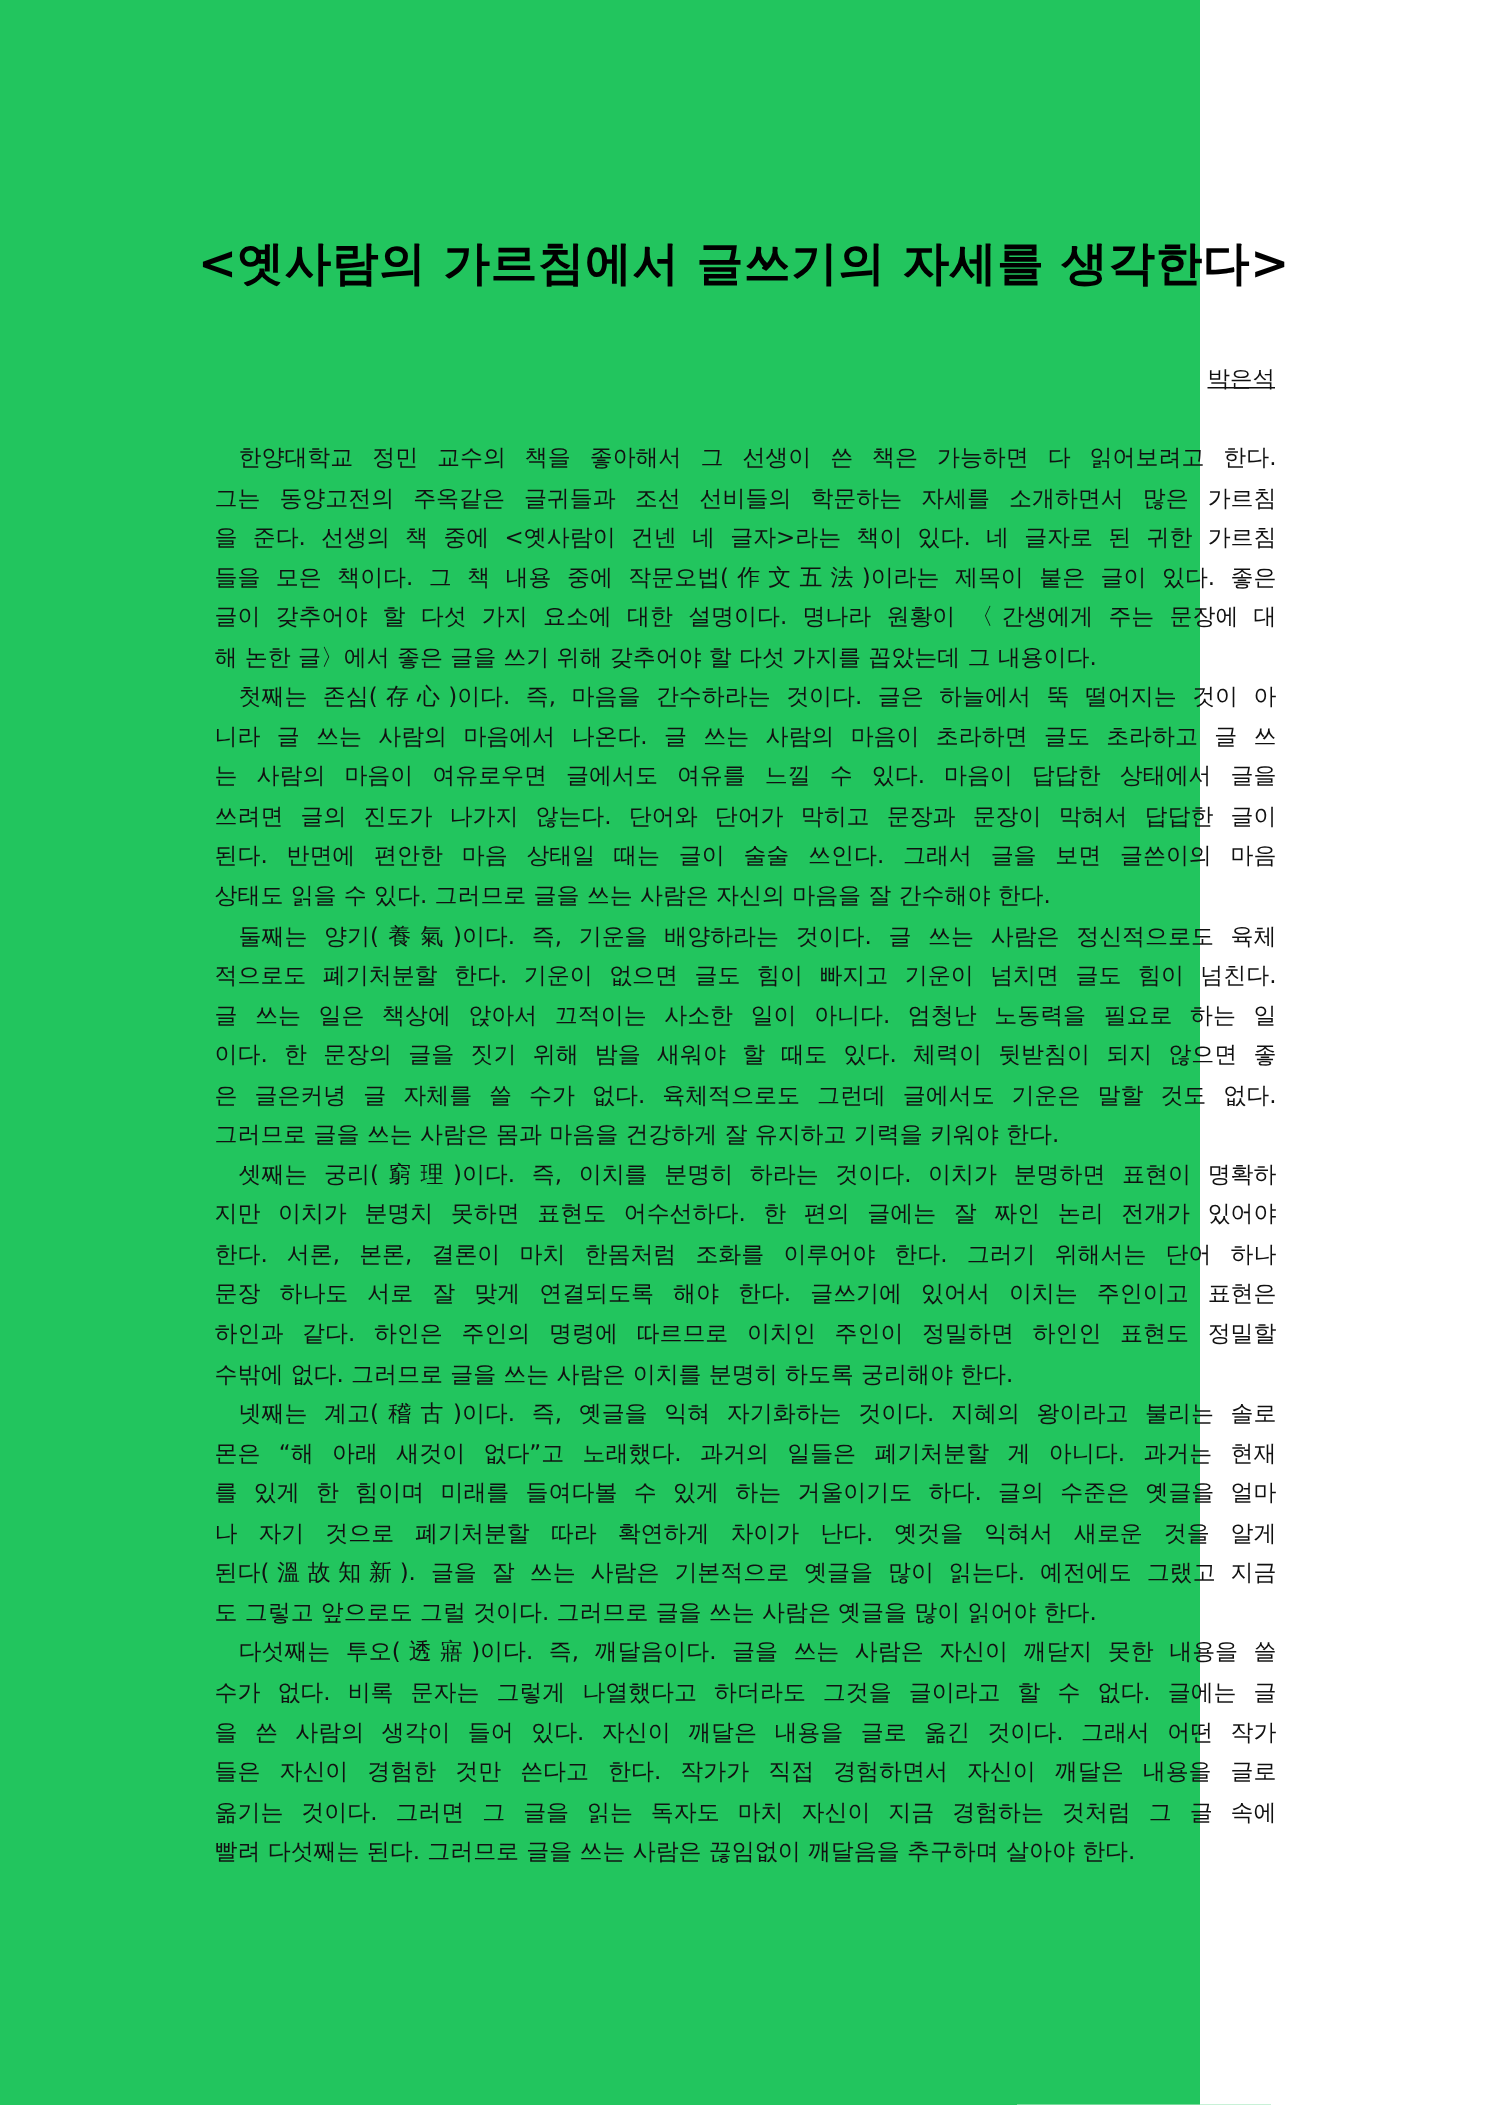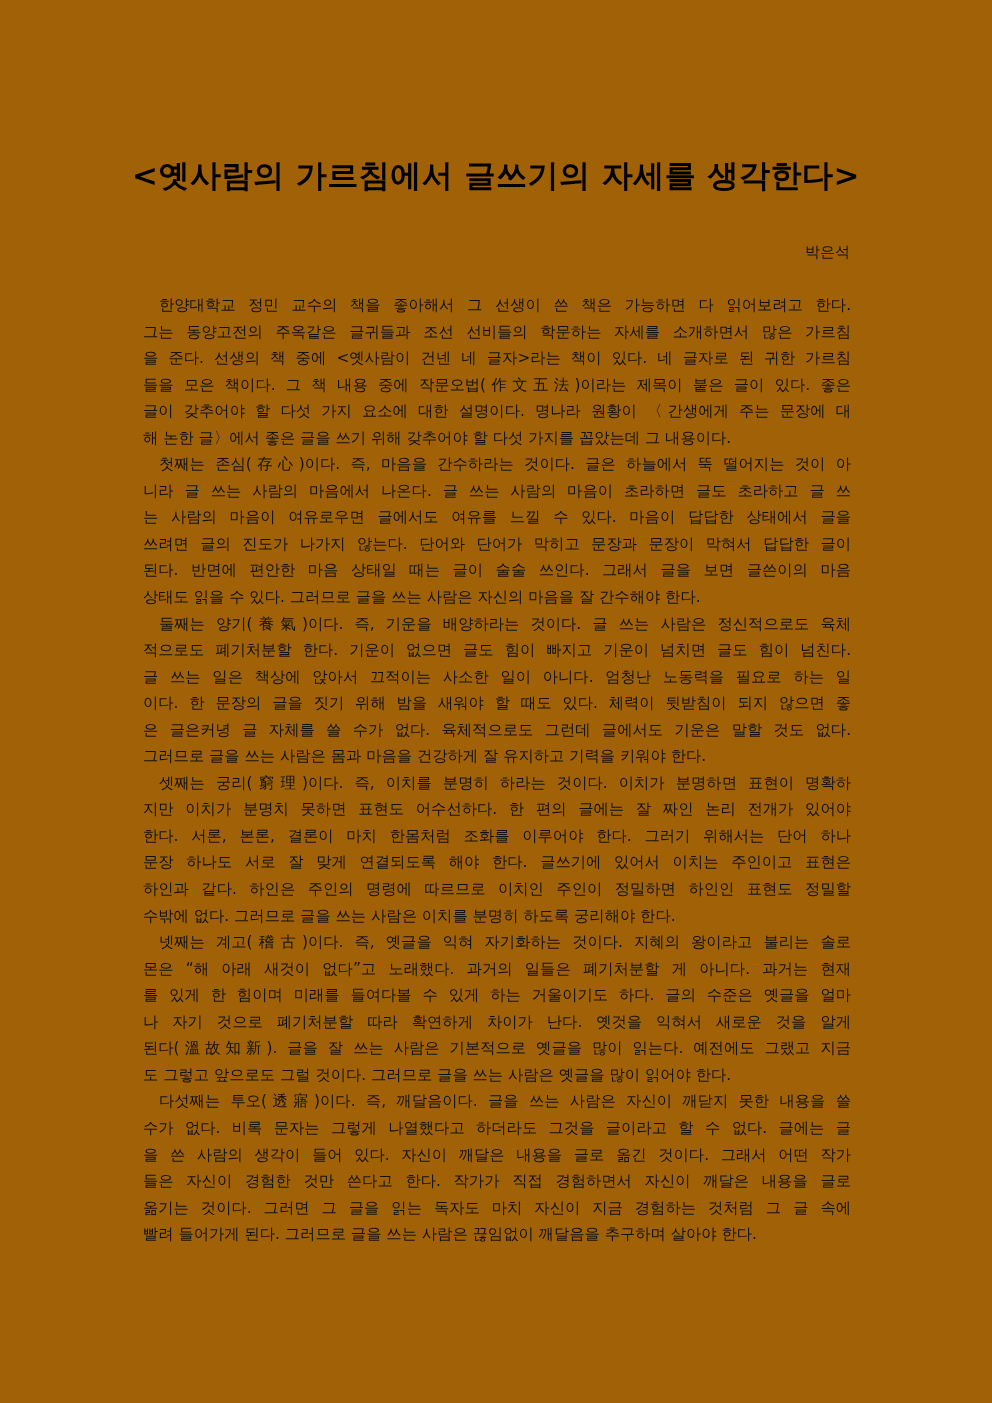--- a/index.html
+++ b/index.html
@@ -1,30 +1,30 @@
 <!DOCTYPE html>
 <html><head>
 <meta charset="utf-8">
 <style>
   html, body { margin: 0; padding: 0; background: #ffffff; }
   body { width: 992px; height: 1403px; position: relative; overflow: hidden; }
   .page {
-    position: absolute; left: 0; top: 0; width: 992px; height: 1403px; background: #a16207;
+    position: absolute; left: 0; top: 0; width: 800px; height: 1403px; background: #22c55e;
   }
   .title {
     position: absolute; left: 120px; top: 155px; width: 752px;
     text-align: center;
     font-family: "DejaVu Sans", sans-serif;
     font-weight: bold; font-size: 31px; color: #000; letter-spacing: 0.5px;
     white-space: nowrap;
   }
   .author {
     position: absolute; left: 600px; top: 243px; width: 250px;
     text-align: right;
-    font-family: "DejaVu Sans", sans-serif; font-size: 15px; color: #111;
+    font-family: "DejaVu Sans", sans-serif; font-size: 15px; color: #111; text-decoration: underline;
   }
   .body {
     position: absolute; left: 143px; top: 292px; width: 708px;
     font-family: "DejaVu Sans", sans-serif; font-size: 15.3px; color: #111;
   }
   .line {
     height: 26.55px; line-height: 26.55px; white-space: nowrap;
     text-align: justify; text-align-last: justify;
   }
   .line.indent { padding-left: 16px; }
@@ -77,16 +77,16 @@
       <div class="line">나 자기 것으로 폐기처분할 따라 확연하게 차이가 난다. 옛것을 익혀서 새로운 것을 알게</div>
       <div class="line">된다(溫故知新). 글을 잘 쓰는 사람은 기본적으로 옛글을 많이 읽는다. 예전에도 그랬고 지금</div>
       <div class="line last">도 그렇고 앞으로도 그럴 것이다. 그러므로 글을 쓰는 사람은 옛글을 많이 읽어야 한다.</div>
     </div>
     <div>
       <div class="line indent">다섯째는 투오(透寤)이다. 즉, 깨달음이다. 글을 쓰는 사람은 자신이 깨닫지 못한 내용을 쓸</div>
       <div class="line">수가 없다. 비록 문자는 그렇게 나열했다고 하더라도 그것을 글이라고 할 수 없다. 글에는 글</div>
       <div class="line">을 쓴 사람의 생각이 들어 있다. 자신이 깨달은 내용을 글로 옮긴 것이다. 그래서 어떤 작가</div>
       <div class="line">들은 자신이 경험한 것만 쓴다고 한다. 작가가 직접 경험하면서 자신이 깨달은 내용을 글로</div>
       <div class="line">옮기는 것이다. 그러면 그 글을 읽는 독자도 마치 자신이 지금 경험하는 것처럼 그 글 속에</div>
-      <div class="line last">빨려 들어가게 된다. 그러므로 글을 쓰는 사람은 끊임없이 깨달음을 추구하며 살아야 한다.</div>
+      <div class="line last">빨려 다섯째는 된다. 그러므로 글을 쓰는 사람은 끊임없이 깨달음을 추구하며 살아야 한다.</div>
     </div>
   </div>
 </div>
 
 </body></html>

